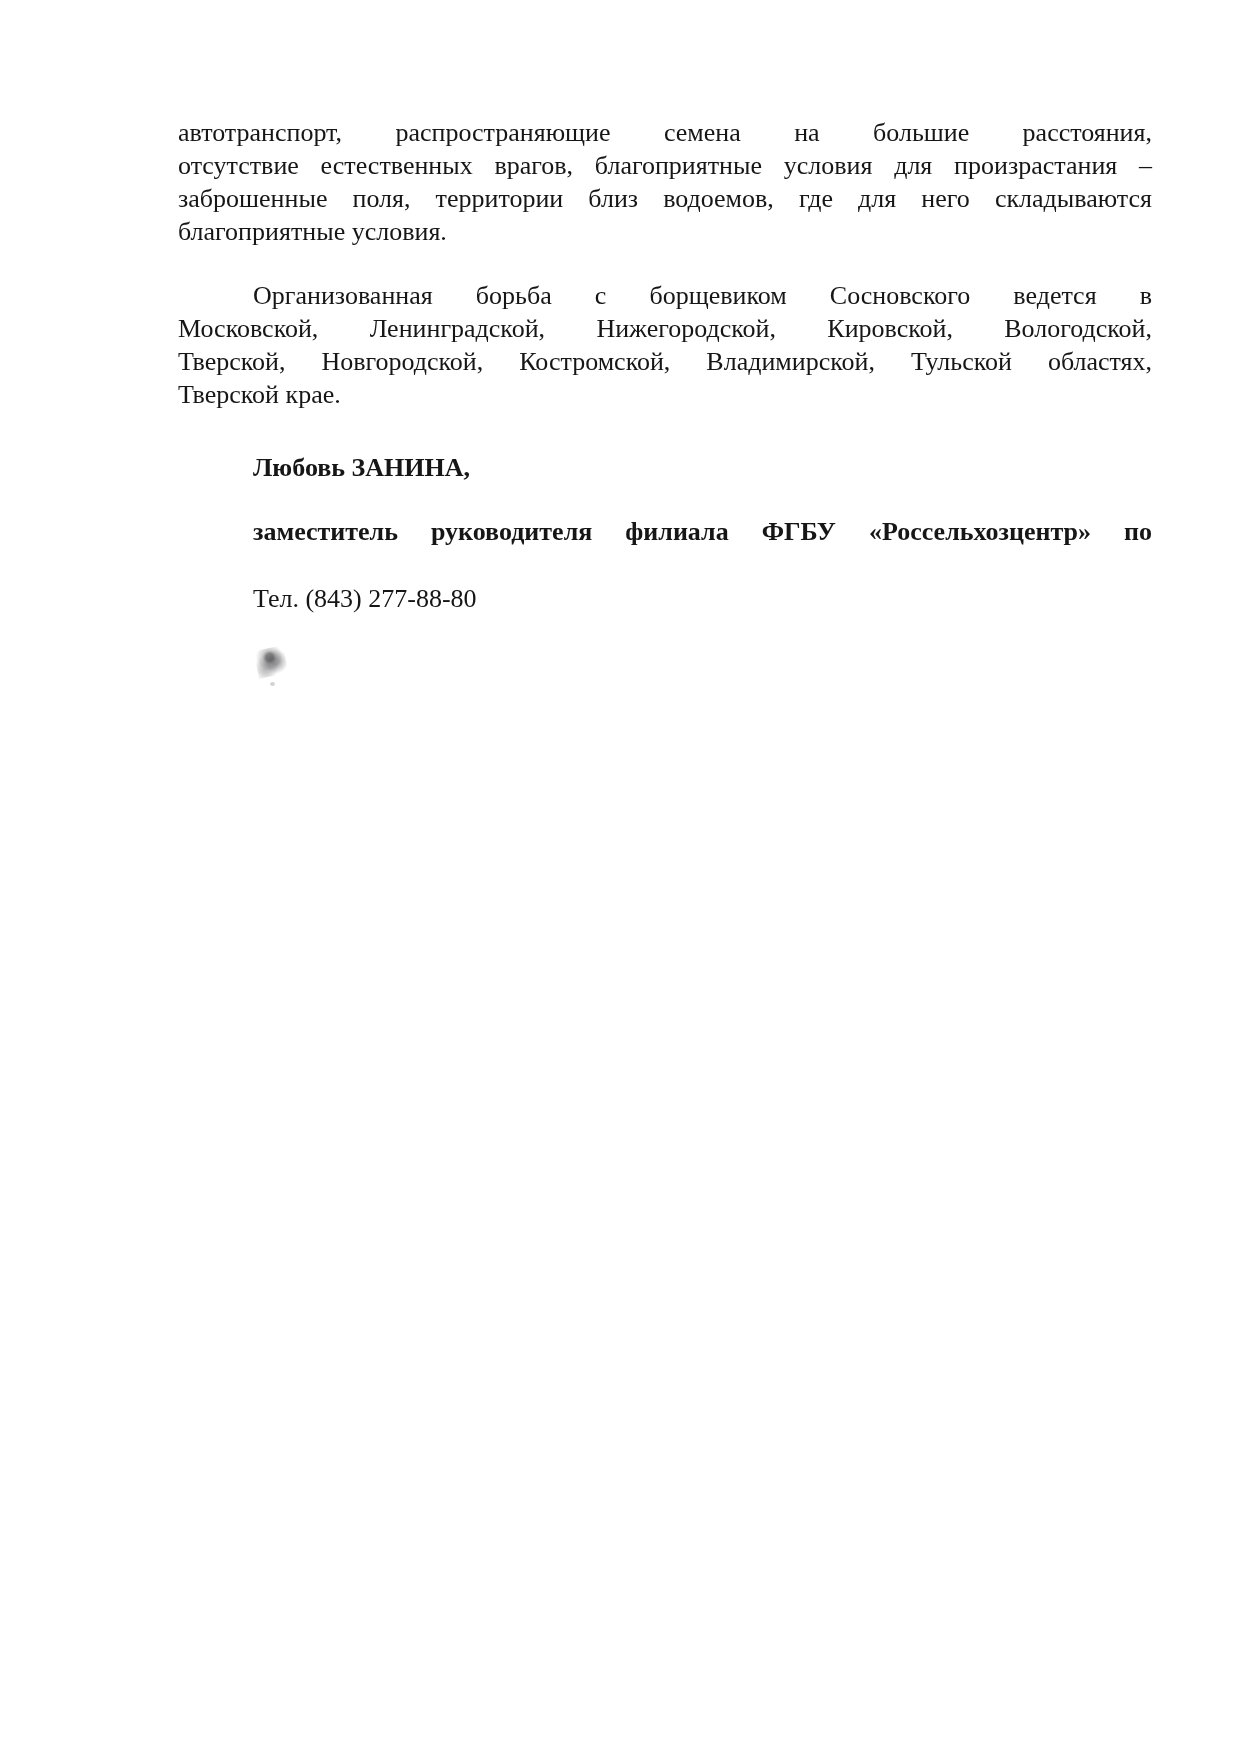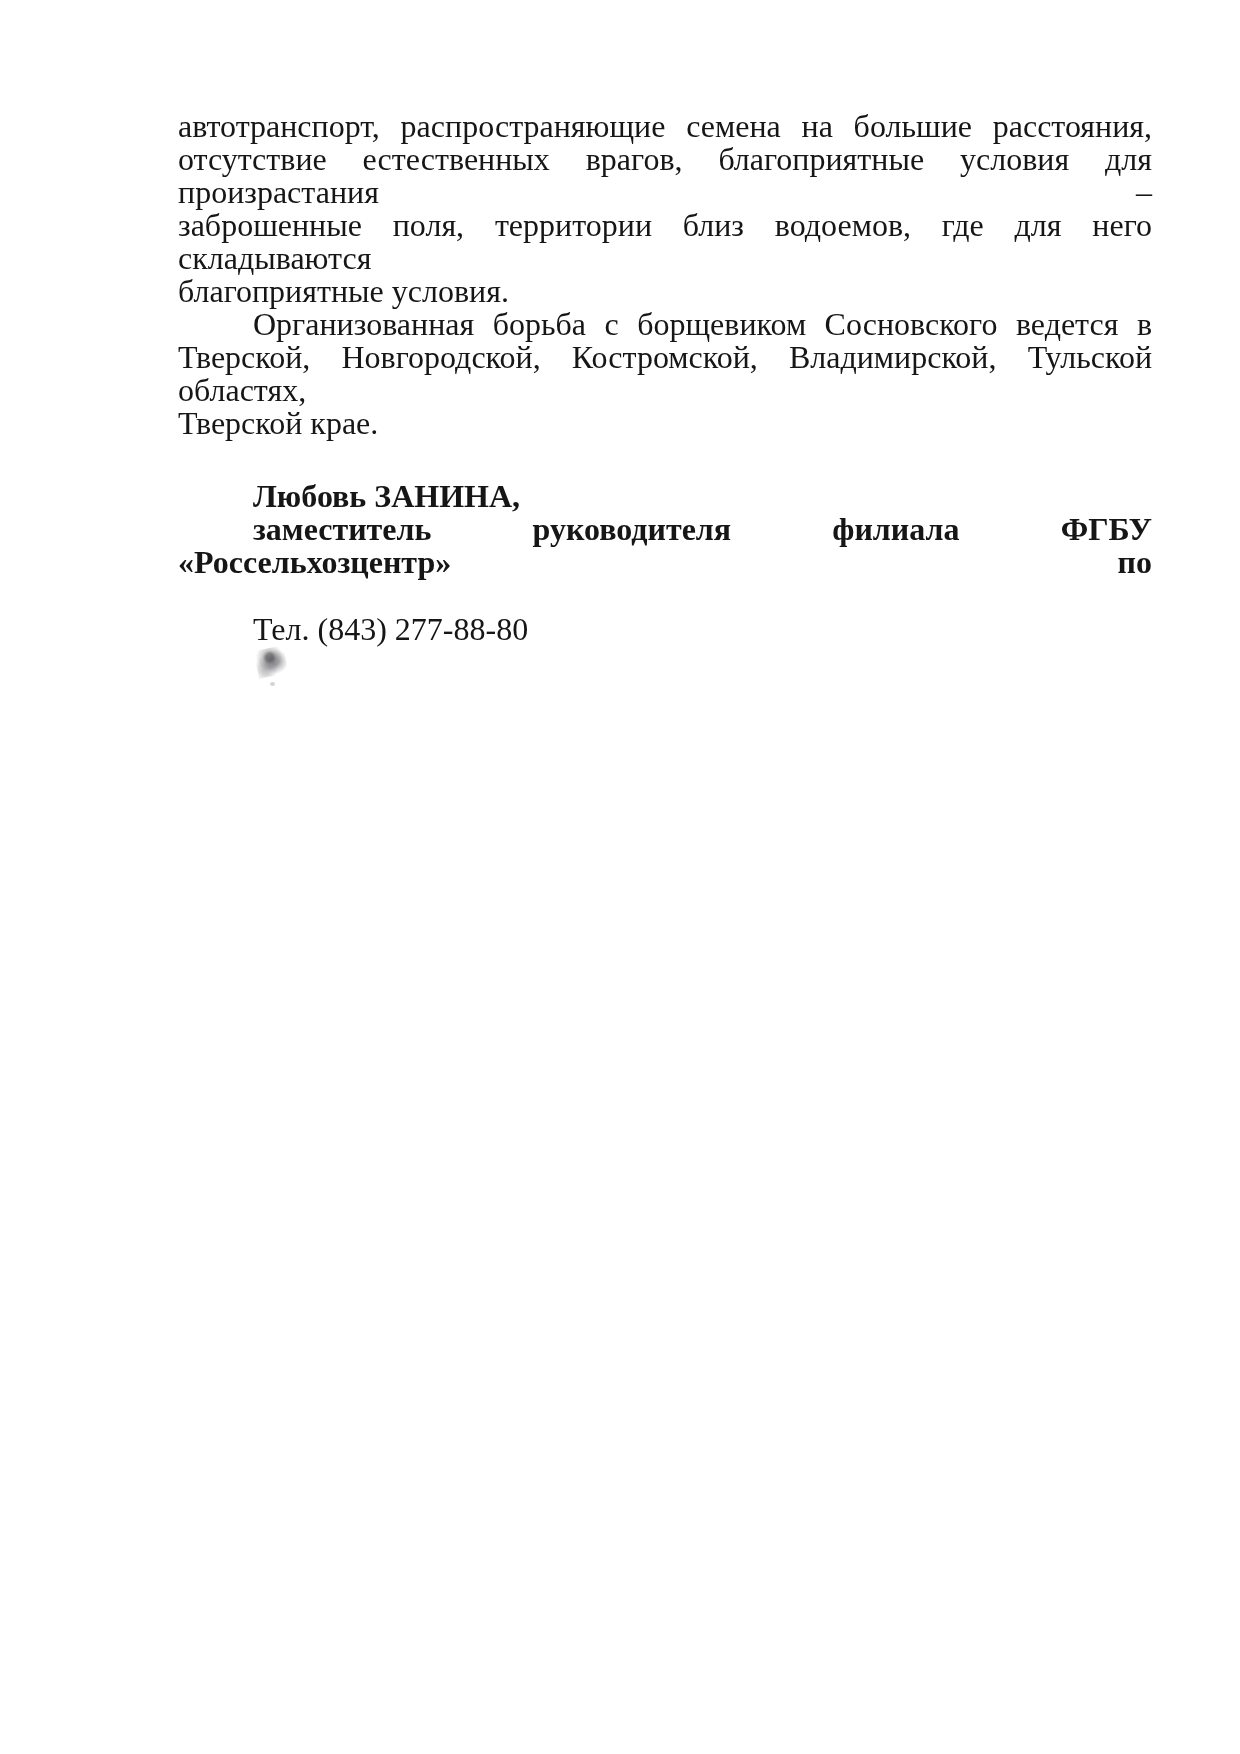--- a/index.html
+++ b/index.html
@@ -14,35 +14,36 @@
     height: 1754px;
     margin: 0 auto;
     background: #ffffff;
     overflow: hidden;
     font-family: "Liberation Serif", "DejaVu Serif", serif;
     color: #161616;
   }
   .content {
     position: absolute;
     left: 178px;
-    top: 110px;
+    top: 116px;
     width: 974px;
-    font-size: 32px;
+    font-size: 26px;
     line-height: 33px;
   }
   .line {
     min-height: 33px;
   }
   
   .fill {
     text-align: justify;
     text-align-last: justify;
   }
   .indent {
     text-indent: 75px;
+    margin-top: 31px;
   }
   .sig-block {
     margin-top: 40px;
     font-weight: bold;
   }
   .tel-block {
     margin-top: 34px;
   }
   
   .smudge {
@@ -78,20 +79,21 @@
 
     <div>
       <div class="line fill">автотранспорт, распространяющие семена на большие расстояния,</div>
       <div class="line fill">отсутствие естественных врагов, благоприятные условия для произрастания –</div>
       <div class="line fill">заброшенные поля, территории близ водоемов, где для него складываются</div>
       <div class="line">благоприятные условия.</div>
     </div>
 
     <div>
       <div class="line fill indent">Организованная борьба с борщевиком Сосновского ведется в</div>
+      <div class="line fill">Московской, Ленинградской, Нижегородской, Кировской, Вологодской,</div>
       <div class="line fill">Тверской, Новгородской, Костромской, Владимирской, Тульской областях,</div>
       <div class="line">Тверской крае.</div>
     </div>
 
     <div class="sig-block">
       <div class="line indent">Любовь ЗАНИНА,</div>
       <div class="line fill indent">заместитель руководителя филиала ФГБУ «Россельхозцентр» по</div>
     </div>
 
     <div class="tel-block">

